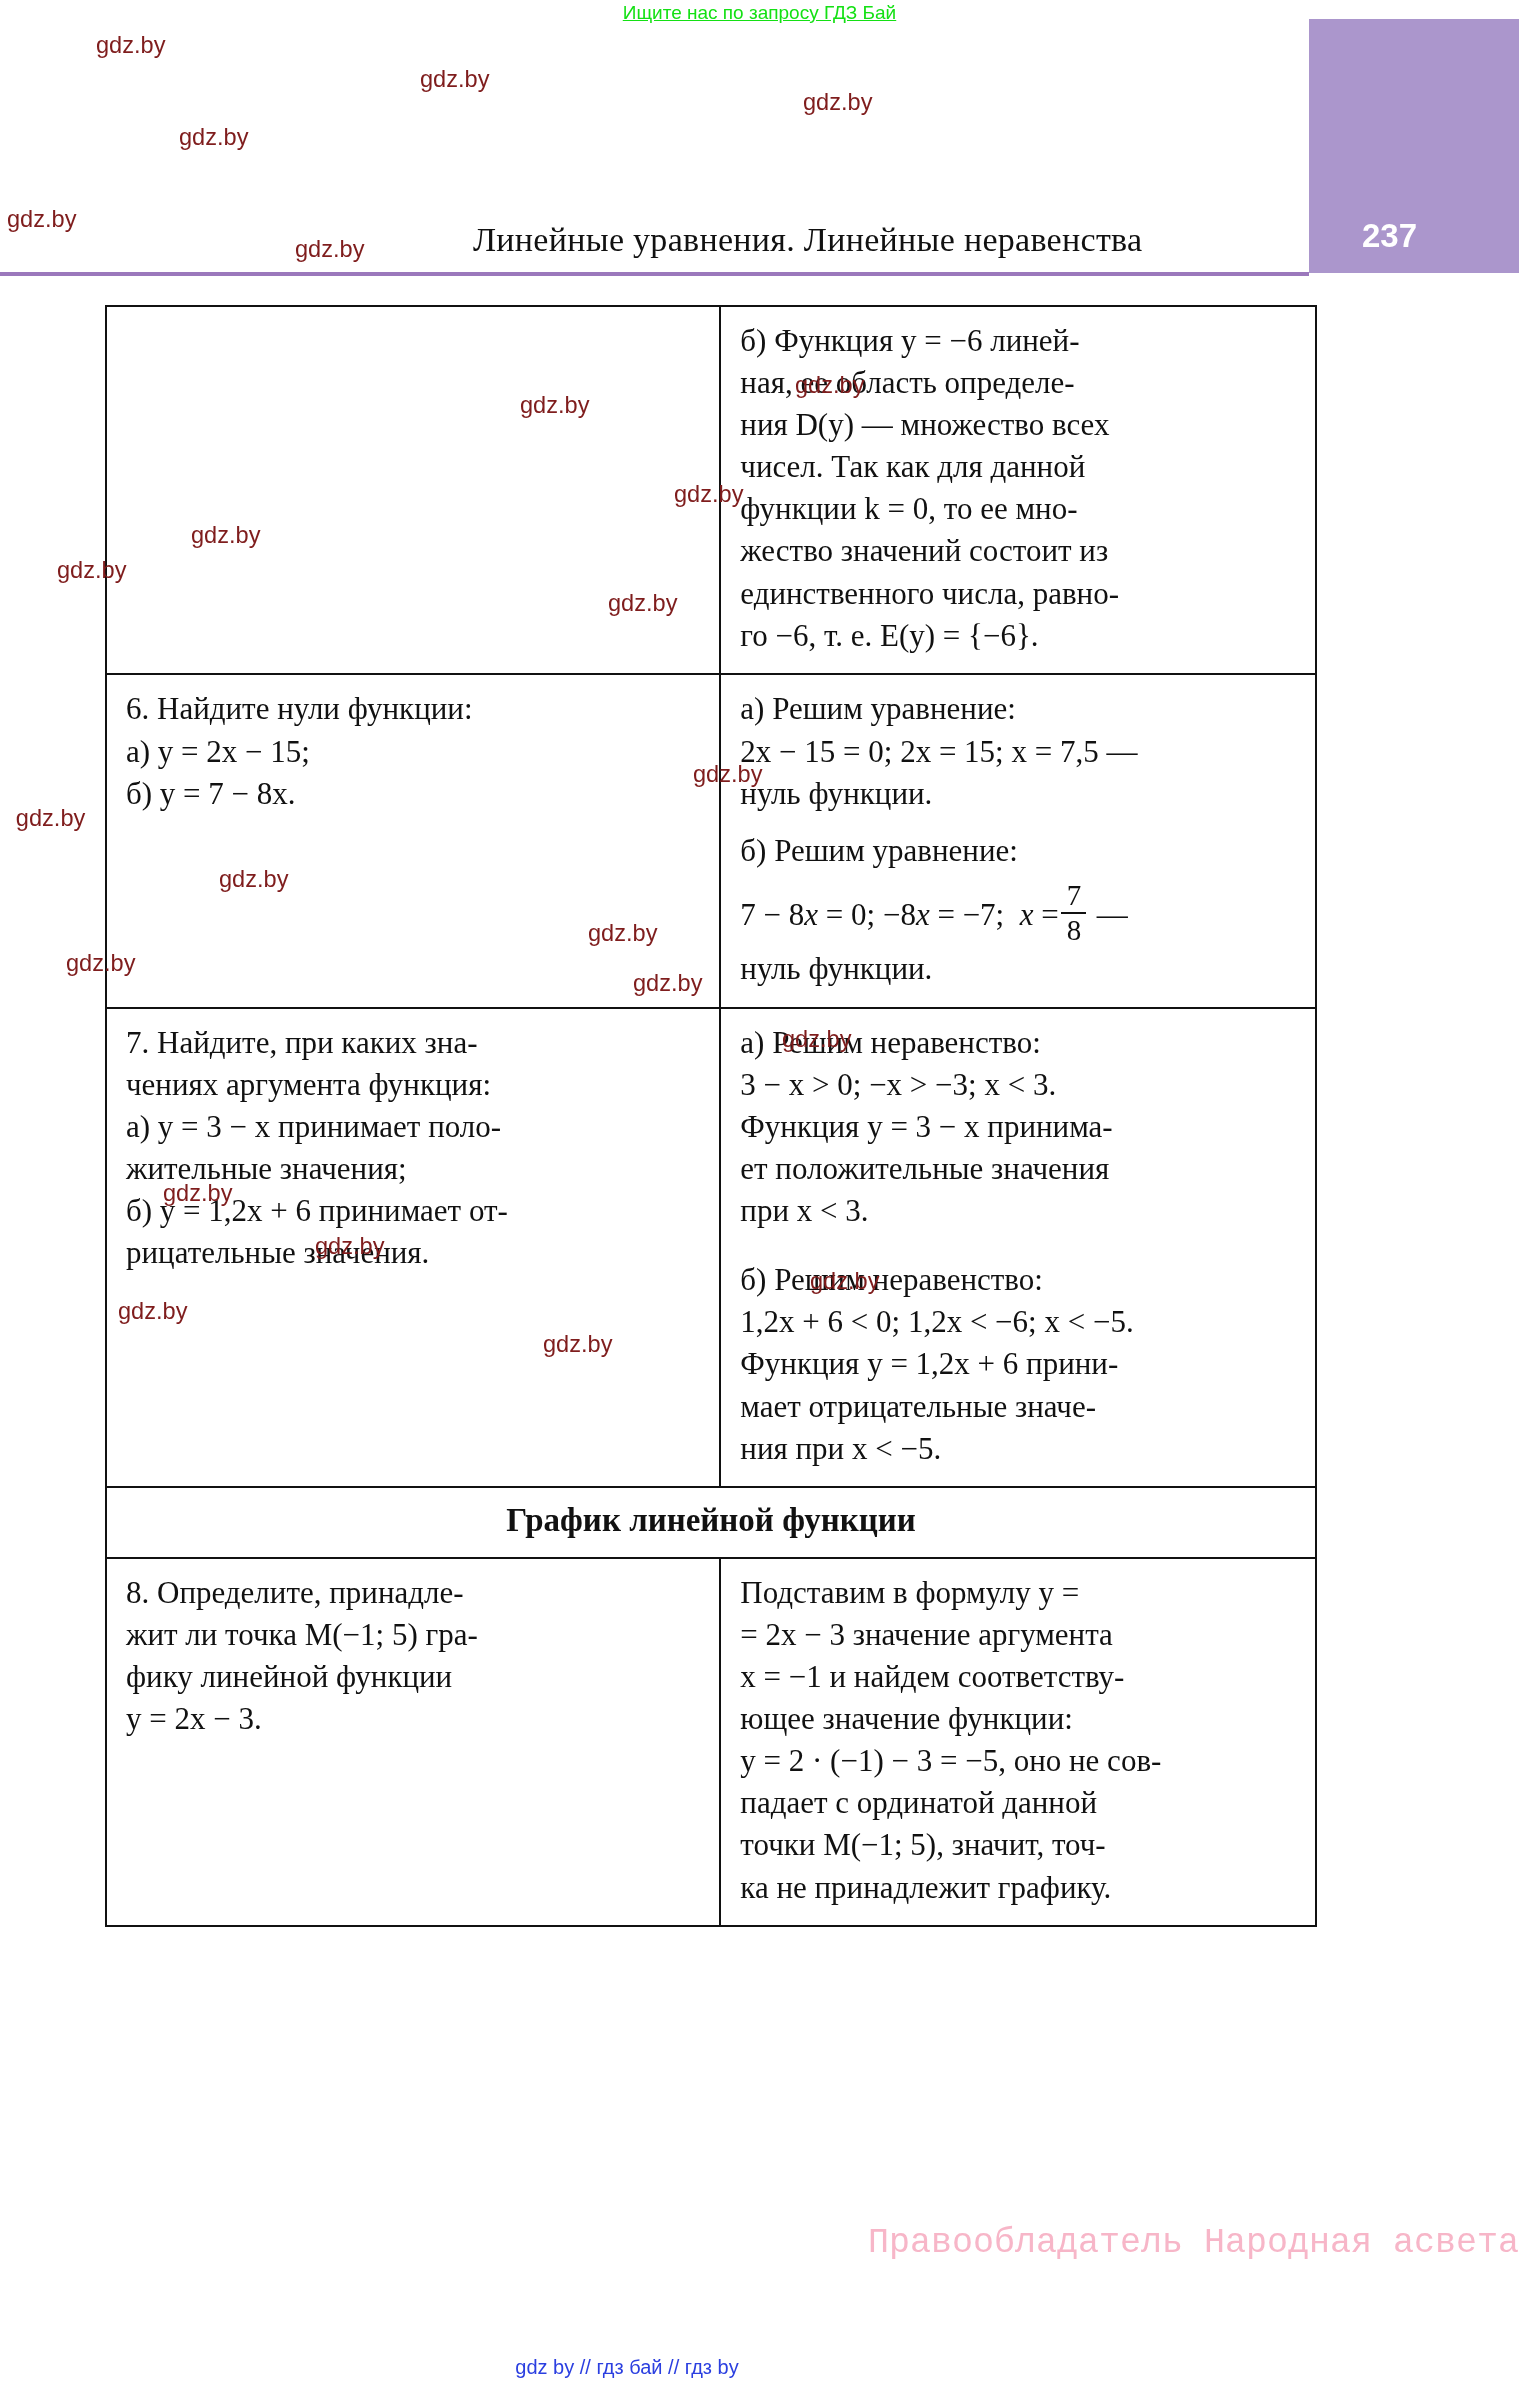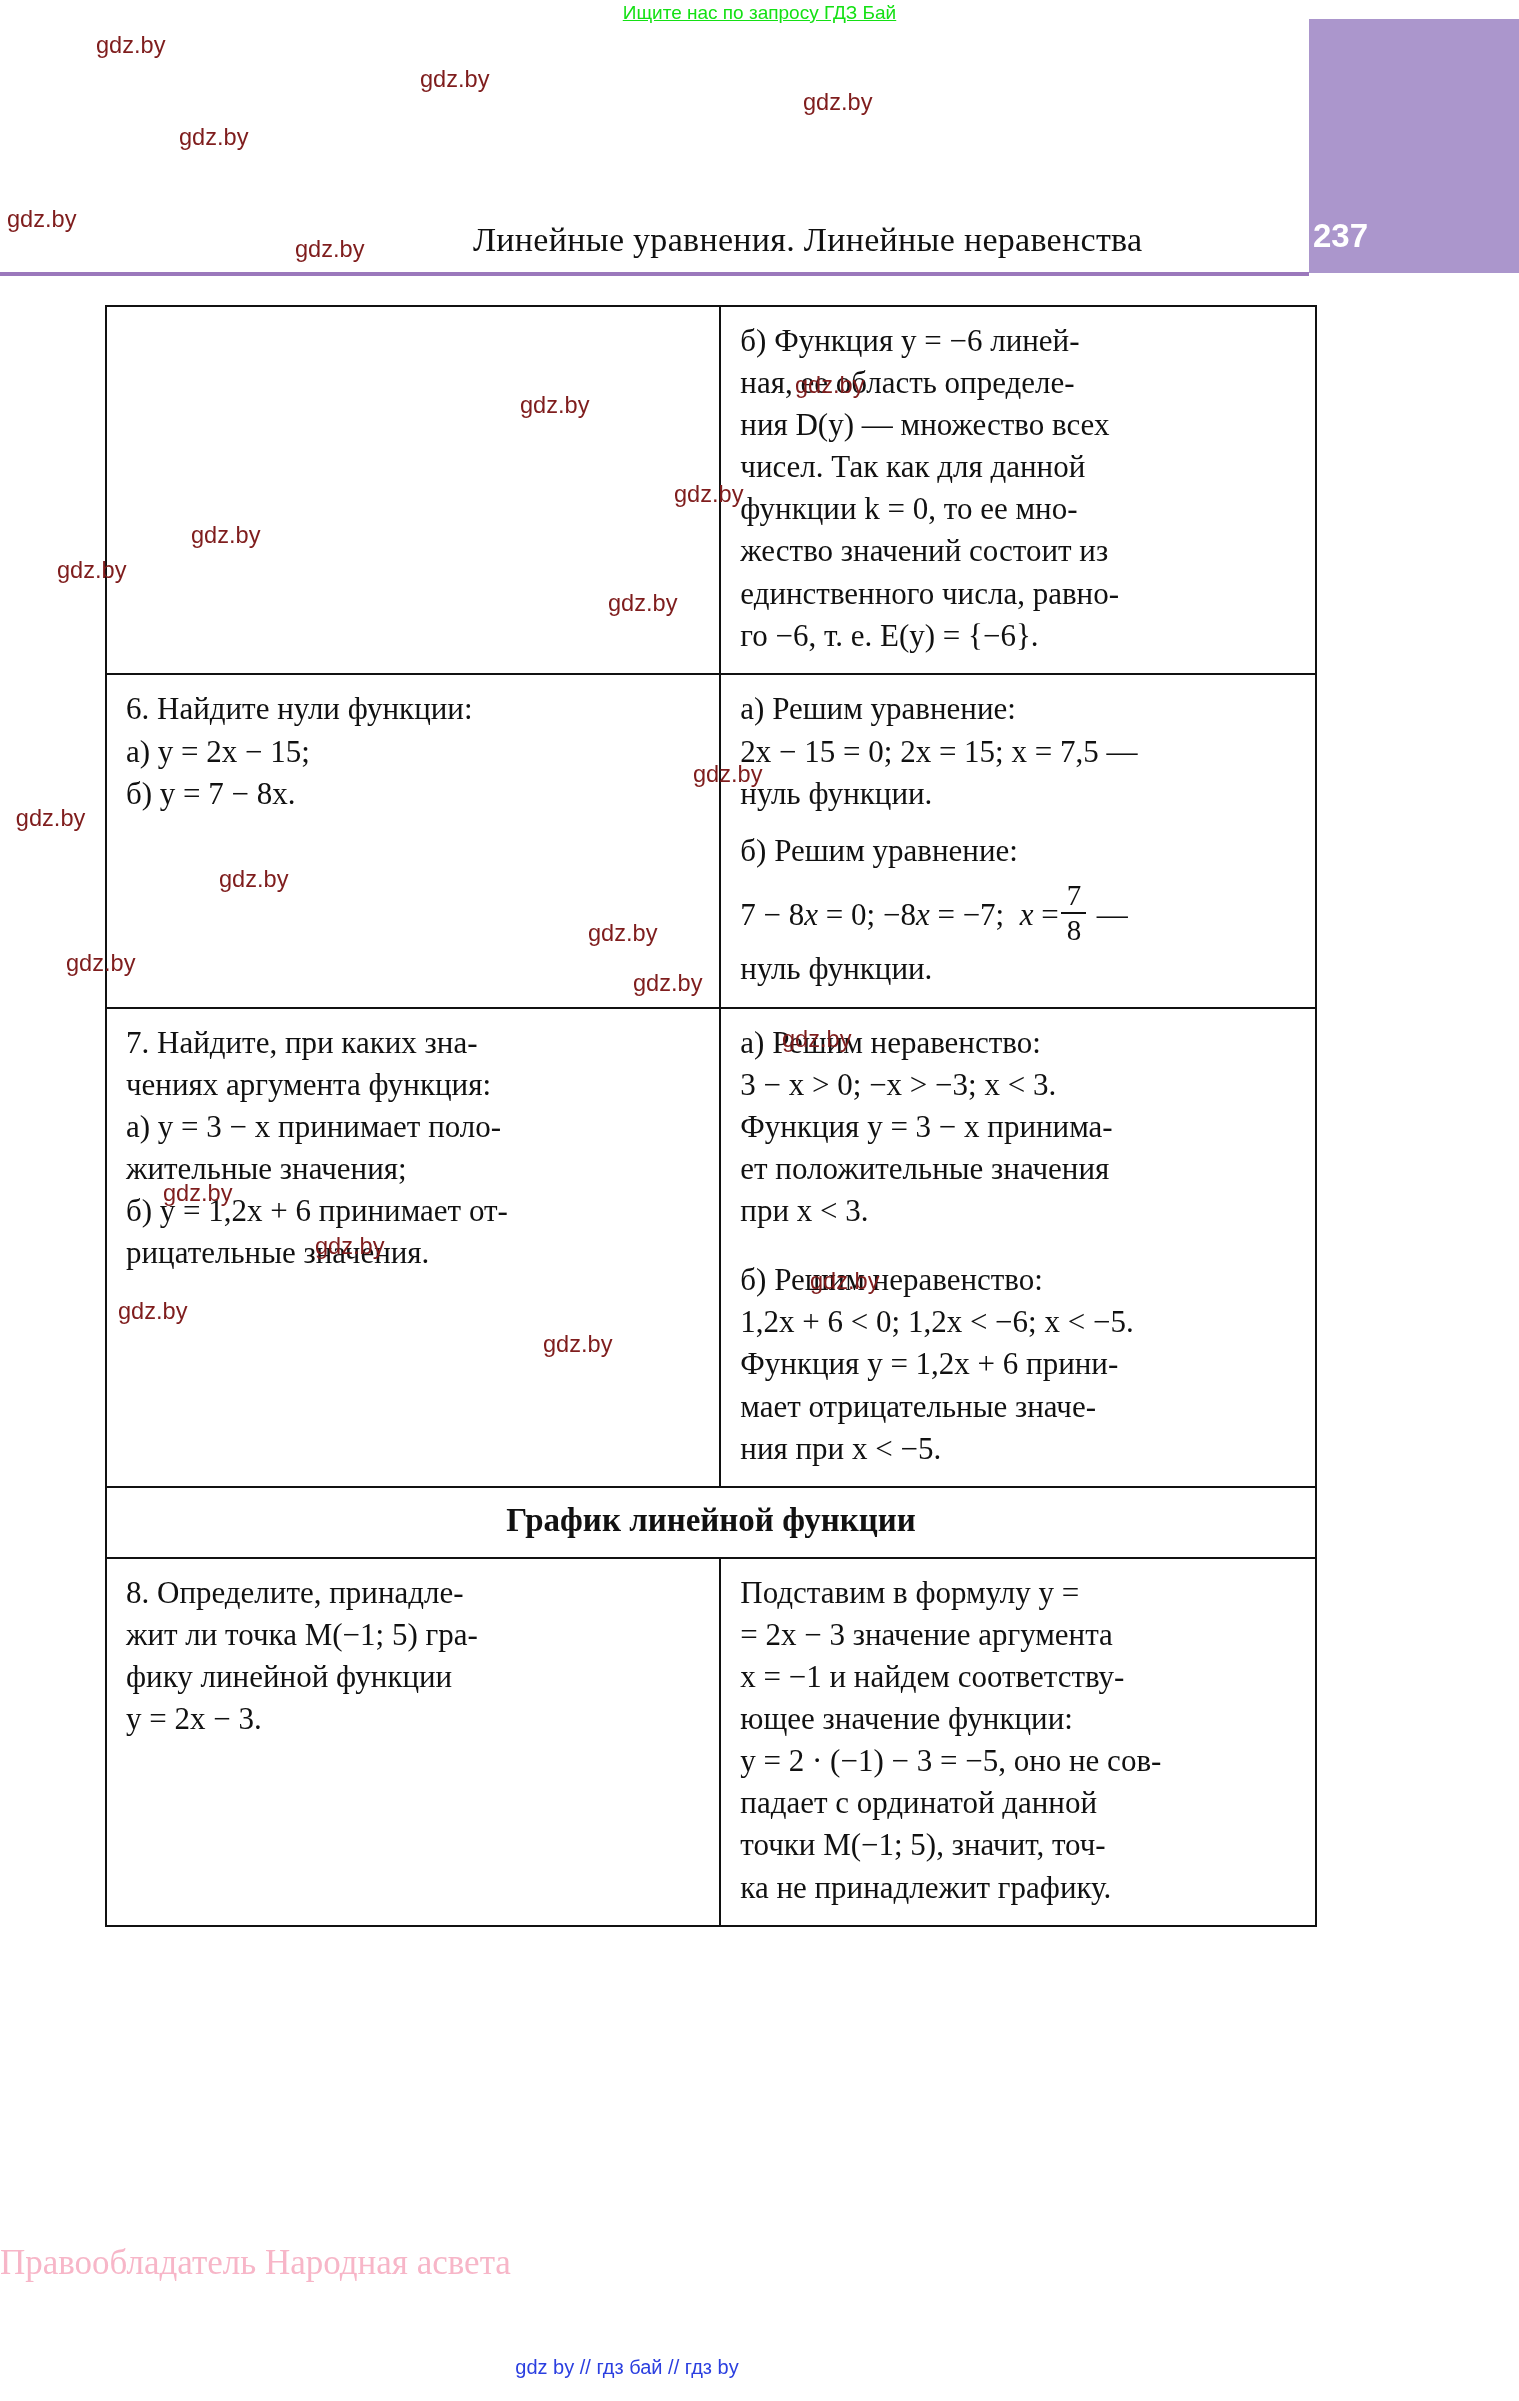--- a/index.html
+++ b/index.html
@@ -37,21 +37,21 @@
   
   .page-badge {
     position:absolute;
     left:1309px; top:19px;
     width:210px; height:254px;
     background:#ab96cc;
     z-index:2;
   }
   .page-number {
     position:absolute;
-    left:1313px; top:217px;
+    left:1362px; top:217px;
     font-family:"Liberation Sans", sans-serif;
     font-size:33px;
     font-weight:bold;
     color:#ffffff;
     z-index:4;
   }
   .running-title {
     position:absolute;
     left:473px; top:221px;
     font-family:"Liberation Serif", serif;
@@ -123,26 +123,25 @@
     font-family:"Liberation Serif", serif;
     font-weight:bold;
     font-size:33px;
     color:#111111;
   }
 
   
   .copyright {
     position:absolute;
     left:0; top:2223px; width:1519px;
-    text-align:left;
-    font-family:Liberation Serif, serif;
+    text-align:right;
+    font-family:Liberation Mono, monospace;
     font-size:35px;
     color:#f7b6c8;
     z-index:6;
-    margin-top:20px;
   }
   .footer-links {
     position:absolute;
     left:0; top:2356px; width:1254px;
     text-align:center;
     font-family:"Liberation Sans", sans-serif;
     font-size:20px;
     color:#2b3fe0;
     z-index:6;
   }

